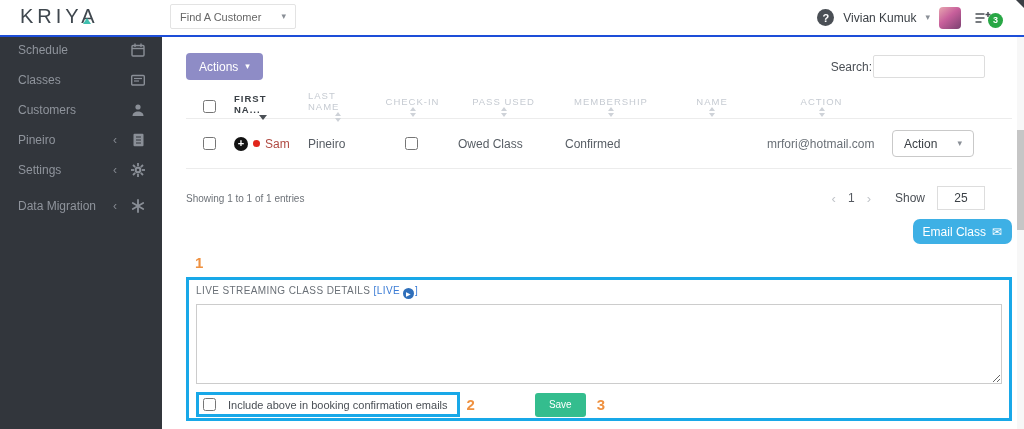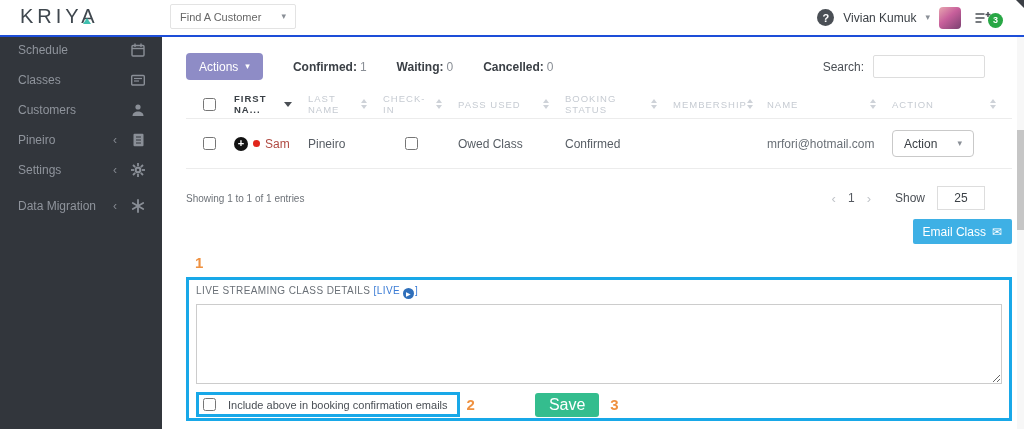--- a/index.html
+++ b/index.html
@@ -47,33 +47,33 @@
   .main{position:absolute;left:162px;top:35px;right:0;bottom:0;background:#fff;}
 
   .toolbar{position:absolute;left:24px;right:39px;top:18px;height:27px;display:flex;
     align-items:center;}
   .actions-btn{background:#8e8cc6;color:#fff;font-size:12px;border:none;border-radius:4px;
     height:27px;padding:0 13px;display:flex;align-items:center;gap:7px;cursor:pointer;}
   .actions-btn .caret{color:#fff;}
   .stats{display:flex;gap:30px;margin-left:30px;font-size:12px;align-items:center;}
   .stat b{color:#3b4046;font-weight:700;}
   .stat span{color:#8a8f96;margin-left:3px;}
-  .searchwrap{margin-left:auto;display:flex;align-items:center;gap:9px;font-size:12px;
+  .searchwrap{margin-left:auto;display:flex;align-items:center;gap:1px;font-size:12px;
     color:#4a4f55;}
   .search-input{width:112px;height:23px;border:1px solid #ddd;border-radius:2px;
     font-size:12px;padding:0 5px;box-sizing:border-box;}
 
   
   .grid{position:absolute;left:24px;right:12px;top:55px;}
   .trow{display:grid;grid-template-columns:48px 74px 75px 75px 107px 108px 94px 125px 1fr;
     align-items:center;}
   .thead{height:28px;border-bottom:1px solid #ececec;font-size:9.5px;letter-spacing:1px;
     color:#c6cbd2;}
   .th{display:flex;align-items:center;justify-content:space-between;padding-right:16px;
-    cursor:pointer;}
+    cursor:pointer;flex-direction:column;}
   .th-first{color:#3a4046;font-weight:700;}
   .sort{display:flex;flex-direction:column;gap:2px;}
   .sort i{width:0;height:0;border-left:3px solid transparent;border-right:3px solid transparent;}
   .sort .up{border-bottom:4px solid #ced2d8;}
   .sort .down{border-top:4px solid #ced2d8;}
   .chev-down{width:0;height:0;border-left:4px solid transparent;
     border-right:4px solid transparent;border-top:5px solid #4a4f55;}
   .tbody{height:49px;border-bottom:1px solid #ececec;font-size:12px;color:#575d64;}
   .cell-first{display:flex;align-items:center;gap:5px;}
   .plus-circle{width:14px;height:14px;border-radius:50%;background:#121212;color:#fff;
@@ -92,41 +92,41 @@
   .table-footer{position:absolute;left:24px;right:39px;top:150px;height:26px;display:flex;
     align-items:center;}
   .showing{font-size:10px;color:#6d7278;}
   .pager{margin-left:auto;display:flex;align-items:center;gap:12px;font-size:12px;}
   .pg-arrow{color:#c0c4c9;cursor:pointer;font-size:13px;}
   .pg-num{color:#555a61;cursor:pointer;}
   .show-label{margin-left:12px;color:#4a4f55;}
   .show-box{width:48px;height:24px;border:1px solid #ddd;text-align:center;font-size:12px;
     color:#3b4046;box-sizing:border-box;font-family:"Liberation Sans",sans-serif;}
   .email-btn{position:absolute;right:12px;top:184px;height:25px;background:#3eb0e5;color:#fff;
-    border:none;border-radius:2px;font-size:12px;padding:0 10px;display:flex;align-items:center;
+    border:none;border-radius:7px;font-size:12px;padding:0 10px;display:flex;align-items:center;
     gap:6px;cursor:pointer;}
 
   
   .ann{color:#ef9140;font-weight:700;font-size:15px;}
   .ann1{position:absolute;left:33px;top:219px;}
   .live-box{position:absolute;left:24px;top:242px;width:826px;height:144px;
     border:3px solid #18a8e8;box-sizing:border-box;padding:5px 7px 0 7px;}
   .live-title{font-size:10px;letter-spacing:.4px;color:#6a7077;}
   .video-text{color:#3a7bd5;}
   .video-icon{display:inline-flex;width:11px;height:11px;border-radius:50%;background:#2f6fba;
     color:#fff;font-size:6px;align-items:center;justify-content:center;vertical-align:-2px;
     margin:0 1px 0 3px;}
   .live-ta{display:block;width:100%;height:80px;margin-top:5px;border:1px solid #ccc;
     box-sizing:border-box;resize:both;font-family:"Liberation Sans",sans-serif;font-size:12px;}
   .live-bottom{display:flex;align-items:center;margin-top:8px;}
   .include-box{display:flex;align-items:center;gap:12px;border:3px solid #18a8e8;
     padding:3px 9px 3px 4px;font-size:11px;color:#4a4f55;}
   .ann2{margin-left:7px;}
   .save-btn{margin-left:60px;background:#34bd8e;color:#fff;border:none;border-radius:3px;
-    height:24px;padding:0 14px;font-size:16px;cursor:pointer;}
+    height:24px;padding:0 14px;font-size:10px;cursor:pointer;}
   .ann3{margin-left:11px;}
 
   
   .scrollbar{position:absolute;right:0;top:0;bottom:0;width:7px;background:#f7f7f7;}
   .scroll-thumb{position:absolute;top:95px;height:100px;left:0;right:0;background:#c6c6c6;}
 </style>
 </head>
 <body>
 
 <div class="screen">
@@ -242,31 +242,20 @@
     </div>
   </div>
 
   <div class="main">
 
     <div class="toolbar">
       <button class="actions-btn">
         <span>Actions</span>
         <span class="caret">▾</span>
       </button>
-      <div class="stats">
-        <div class="stat">
-          <b>Confirmed:</b><span>1</span>
-        </div>
-        <div class="stat">
-          <b>Waiting:</b><span>0</span>
-        </div>
-        <div class="stat">
-          <b>Cancelled:</b><span>0</span>
-        </div>
-      </div>
       <div class="searchwrap">
         <span>Search:</span>
         <input class="search-input" type="text" style="">
       </div>
     </div>
 
     <div class="grid">
       <div class="trow thead">
         <div class="cb-col">
           <input type="checkbox" class="cb" style="">
@@ -284,27 +273,20 @@
         </div>
         <div class="th">
           <span>CHECK-IN</span>
             <span class="sort">
               <i class="up"></i>
               <i class="down"></i>
             </span>
         </div>
         <div class="th">
           <span>PASS USED</span>
-            <span class="sort">
-              <i class="up"></i>
-              <i class="down"></i>
-            </span>
-        </div>
-        <div class="th">
-          <span>BOOKING STATUS</span>
             <span class="sort">
               <i class="up"></i>
               <i class="down"></i>
             </span>
         </div>
         <div class="th">
           <span>MEMBERSHIP</span>
             <span class="sort">
               <i class="up"></i>
               <i class="down"></i>

